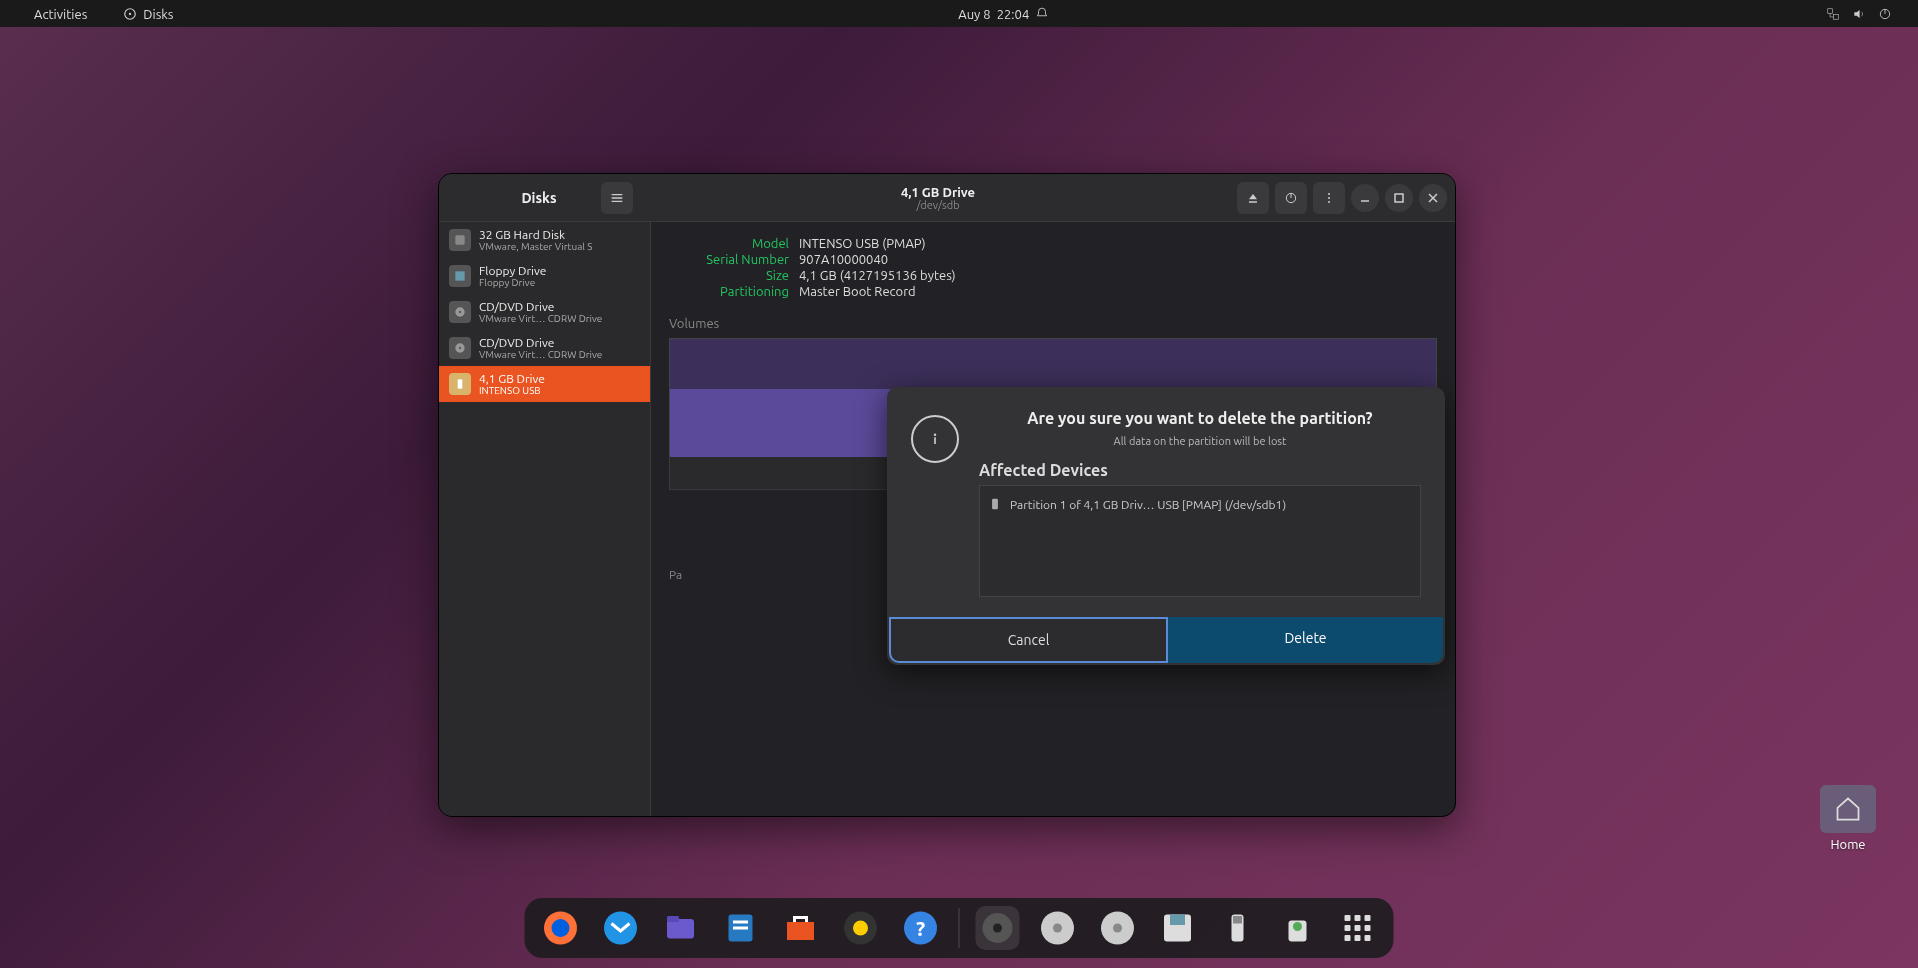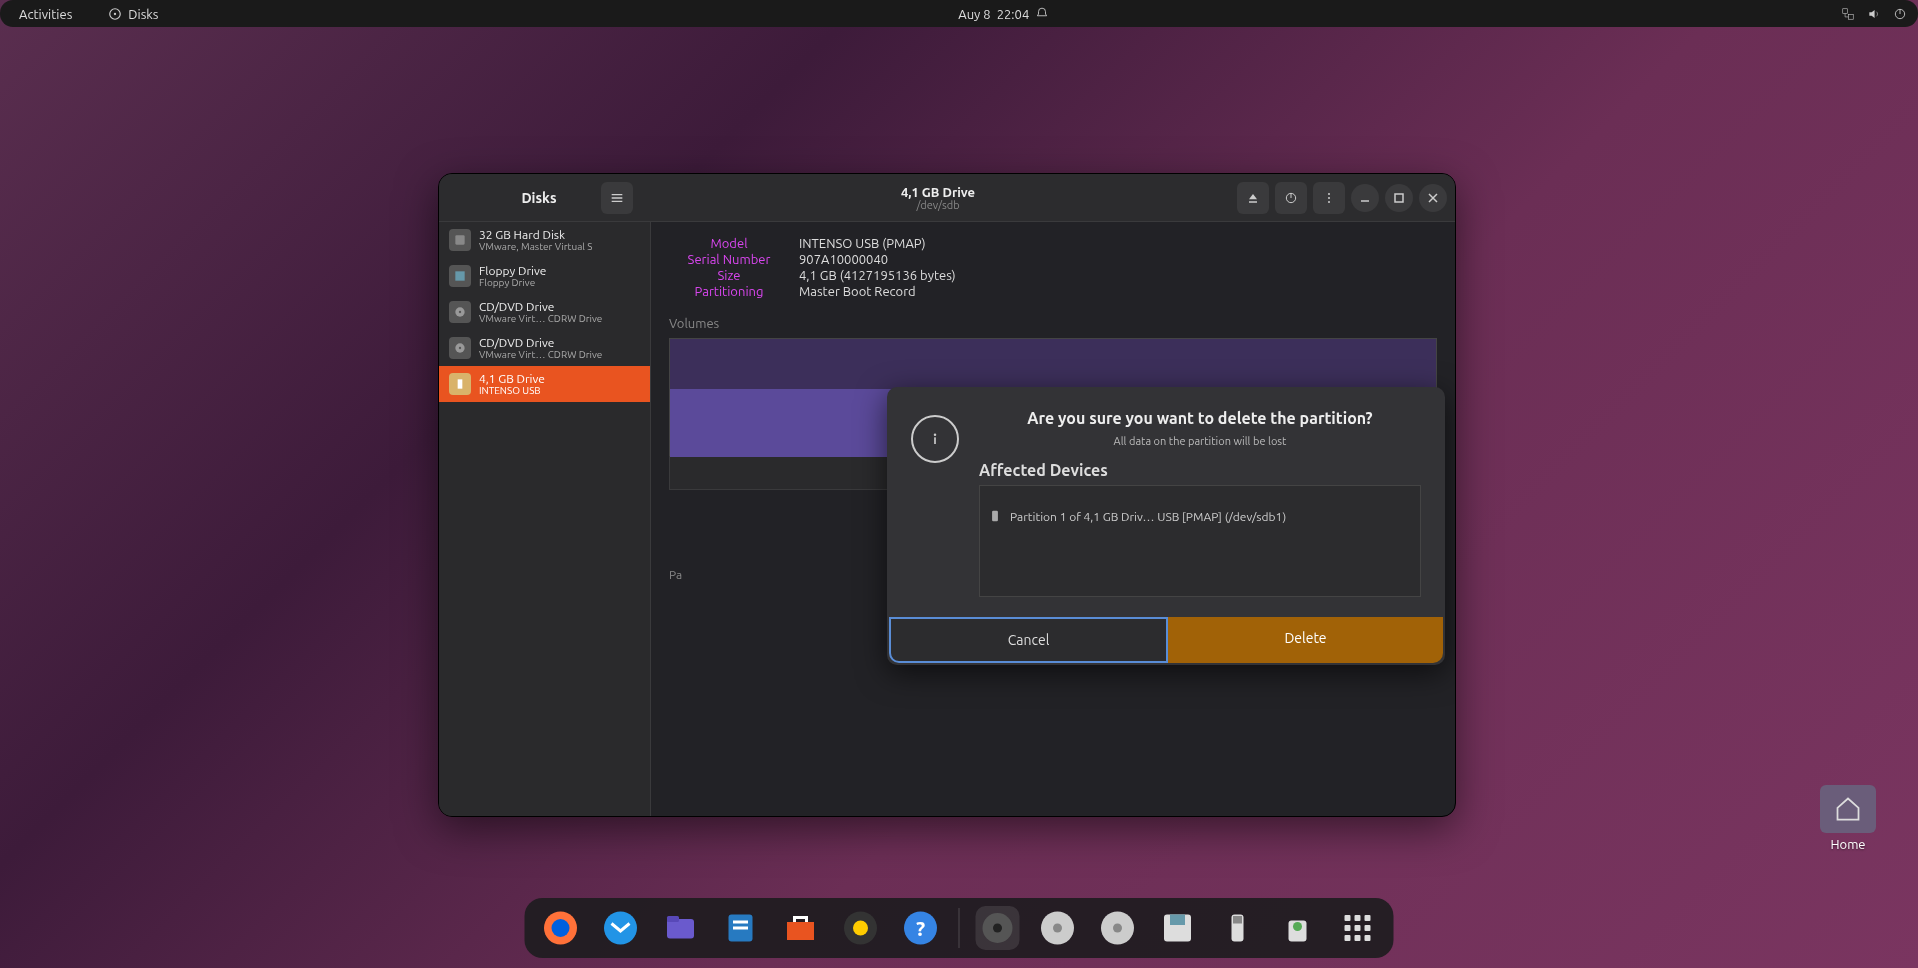--- a/index.html
+++ b/index.html
@@ -1,19 +1,19 @@
 <!DOCTYPE html>
 <html><head>
 <meta charset="utf-8">
 <style>
 * { margin: 0; padding: 0; box-sizing: border-box; font-family: Ubuntu, "Segoe UI", sans-serif; }
 body { width: 1918px; height: 968px; background: linear-gradient(135deg, #5a2e4f 0%, #3d1b3a 30%, #6b2e55 60%, #7a3560 100%); overflow: hidden; position: relative; }
 
 
-.topbar { height: 27px; background: #1a1a1a; color: #ddd; display: flex; align-items: center; padding: 0 11px; font-size: 13px; border-radius: 13px; }
+.topbar { height: 27px; background: #1a1a1a; color: #ddd; display: flex; align-items: center; padding: 0 26px; font-size: 13px; }
 .topbar-left { display: flex; align-items: center; gap: 20px; }
 .topbar-center { flex: 1; display: flex; justify-content: center; align-items: center; gap: 6px; }
 .topbar-right { display: flex; align-items: center; gap: 12px; }
 .topbar-item { color: #ddd; padding: 4px 8px; border-radius: 12px; cursor: pointer; }
 .app-indicator { display: flex; align-items: center; gap: 6px; }
 .icon-sm { width: 14px; height: 14px; fill: #ccc; }
 
 
 .desktop-icon { position: absolute; right: 42px; top: 785px; display: flex; flex-direction: column; align-items: center; gap: 4px; cursor: pointer; }
 .desktop-icon .folder { width: 56px; height: 48px; background: #6a5d7a; border-radius: 6px; display:flex; align-items:center; justify-content:center; }
@@ -46,46 +46,46 @@
 .drive-item { display:flex; align-items:center; gap:8px; padding:6px 10px; cursor:pointer; }
 .drive-item.selected { background:#e95420; }
 .drive-icon { width:22px;height:22px;border-radius:4px;background:#555;display:flex;align-items:center;justify-content:center;flex-shrink:0; }
 .drive-item .txt .l1 { color:#eee; font-size:12px; }
 .drive-item .txt .l2 { color:#aaa; font-size:10px; white-space:nowrap; overflow:hidden; text-overflow:ellipsis; max-width:160px; }
 .drive-item.selected .txt .l1,.drive-item.selected .txt .l2 { color:#fff; }
 
 
 .main { flex:1; padding:14px 18px; color:#ccc; font-size:13px; position:relative; }
 .info-row { display:flex; margin-bottom:2px; }
-.info-label { width:130px; text-align:center; color:#d946ef; padding-right:10px; }
+.info-label { width:130px; text-align:right; color:#22c55e; padding-right:10px; }
 .info-value { color:#ddd; }
 .section-h { color:#888; font-size:13px; margin-top:18px; margin-bottom:8px; }
 
 .volume-bar { height:118px; background:#3c2f5a; border:1px solid #444; position:relative; }
 .volume-partition { position:absolute; left:0; top:50px; height:68px; width:100%; background:#5b4a9a; display:flex; align-items:center; justify-content:flex-end; }
 .play-btn { color:#ccc; padding-right:6px; font-size:16px; }
 .volume-toolbar { height:34px; display:flex; align-items:center; gap:6px; margin-top:0; background:#2a2a2c; border:1px solid #3a3a3c; border-top:none; }
 .tool-spacer { flex:1; }
 .tool-btn { width:34px;height:32px;display:flex;align-items:center;justify-content:center;cursor:pointer; border-radius:4px; }
 .tool-btn.danger { background:#c01c28; color:#fff; }
 
 
 .dialog { position:absolute; left:236px; top:165px; width:558px; background:#333336; border-radius:10px; box-shadow:0 8px 30px rgba(0,0,0,.6); padding:0; overflow:hidden; }
 .dialog-body { padding:22px 24px 18px; display:flex; gap:20px; }
 .dialog-icon { width:48px;height:48px;border-radius:50%;border:2px solid #ccc;display:flex;align-items:center;justify-content:center;flex-shrink:0;margin-top:6px; }
 .dialog-text { flex:1; }
 .dialog-title { color:#eee; font-size:16px; font-weight:600; text-align:center; margin-bottom:8px; }
 .dialog-sub { color:#bbb; font-size:11px; text-align:center; margin-bottom:14px; }
 .affected-h { color:#ddd; font-weight:600; font-size:16px; margin-bottom:6px; }
-.device-list { border:1px solid #444; background:#2c2c2e; height:112px; padding:23px 8px; font-size:12px; color:#ccc; }
+.device-list { border:1px solid #444; background:#2c2c2e; height:112px; padding:11px 8px; font-size:12px; color:#ccc; }
 .device-row { display:flex; align-items:center; gap:8px; }
 .dialog-buttons { display:flex; }
 .dlg-btn { flex:1; padding:13px; text-align:center; font-size:14px; cursor:pointer; }
 .dlg-btn.cancel { background:#2c2c2e; color:#ddd; border:2px solid #5a8dd6; border-radius:0 0 0 10px; margin:2px 0 2px 2px; }
-.dlg-btn.delete { background:#a16207; color:#fff; border-radius:0 0 10px 0; margin:2px 2px 2px 0; }
+.dlg-btn.delete { background:#0c4a6e; color:#fff; border-radius:0 0 10px 0; margin:2px 2px 2px 0; }
 
 svg.icon { width:16px;height:16px;fill:#ccc; }
 </style>
 </head>
 <body>
 
 <div class="topbar">
   <div class="topbar-left">
     <span class="topbar-item">Activities</span>
     <span class="topbar-item app-indicator">

